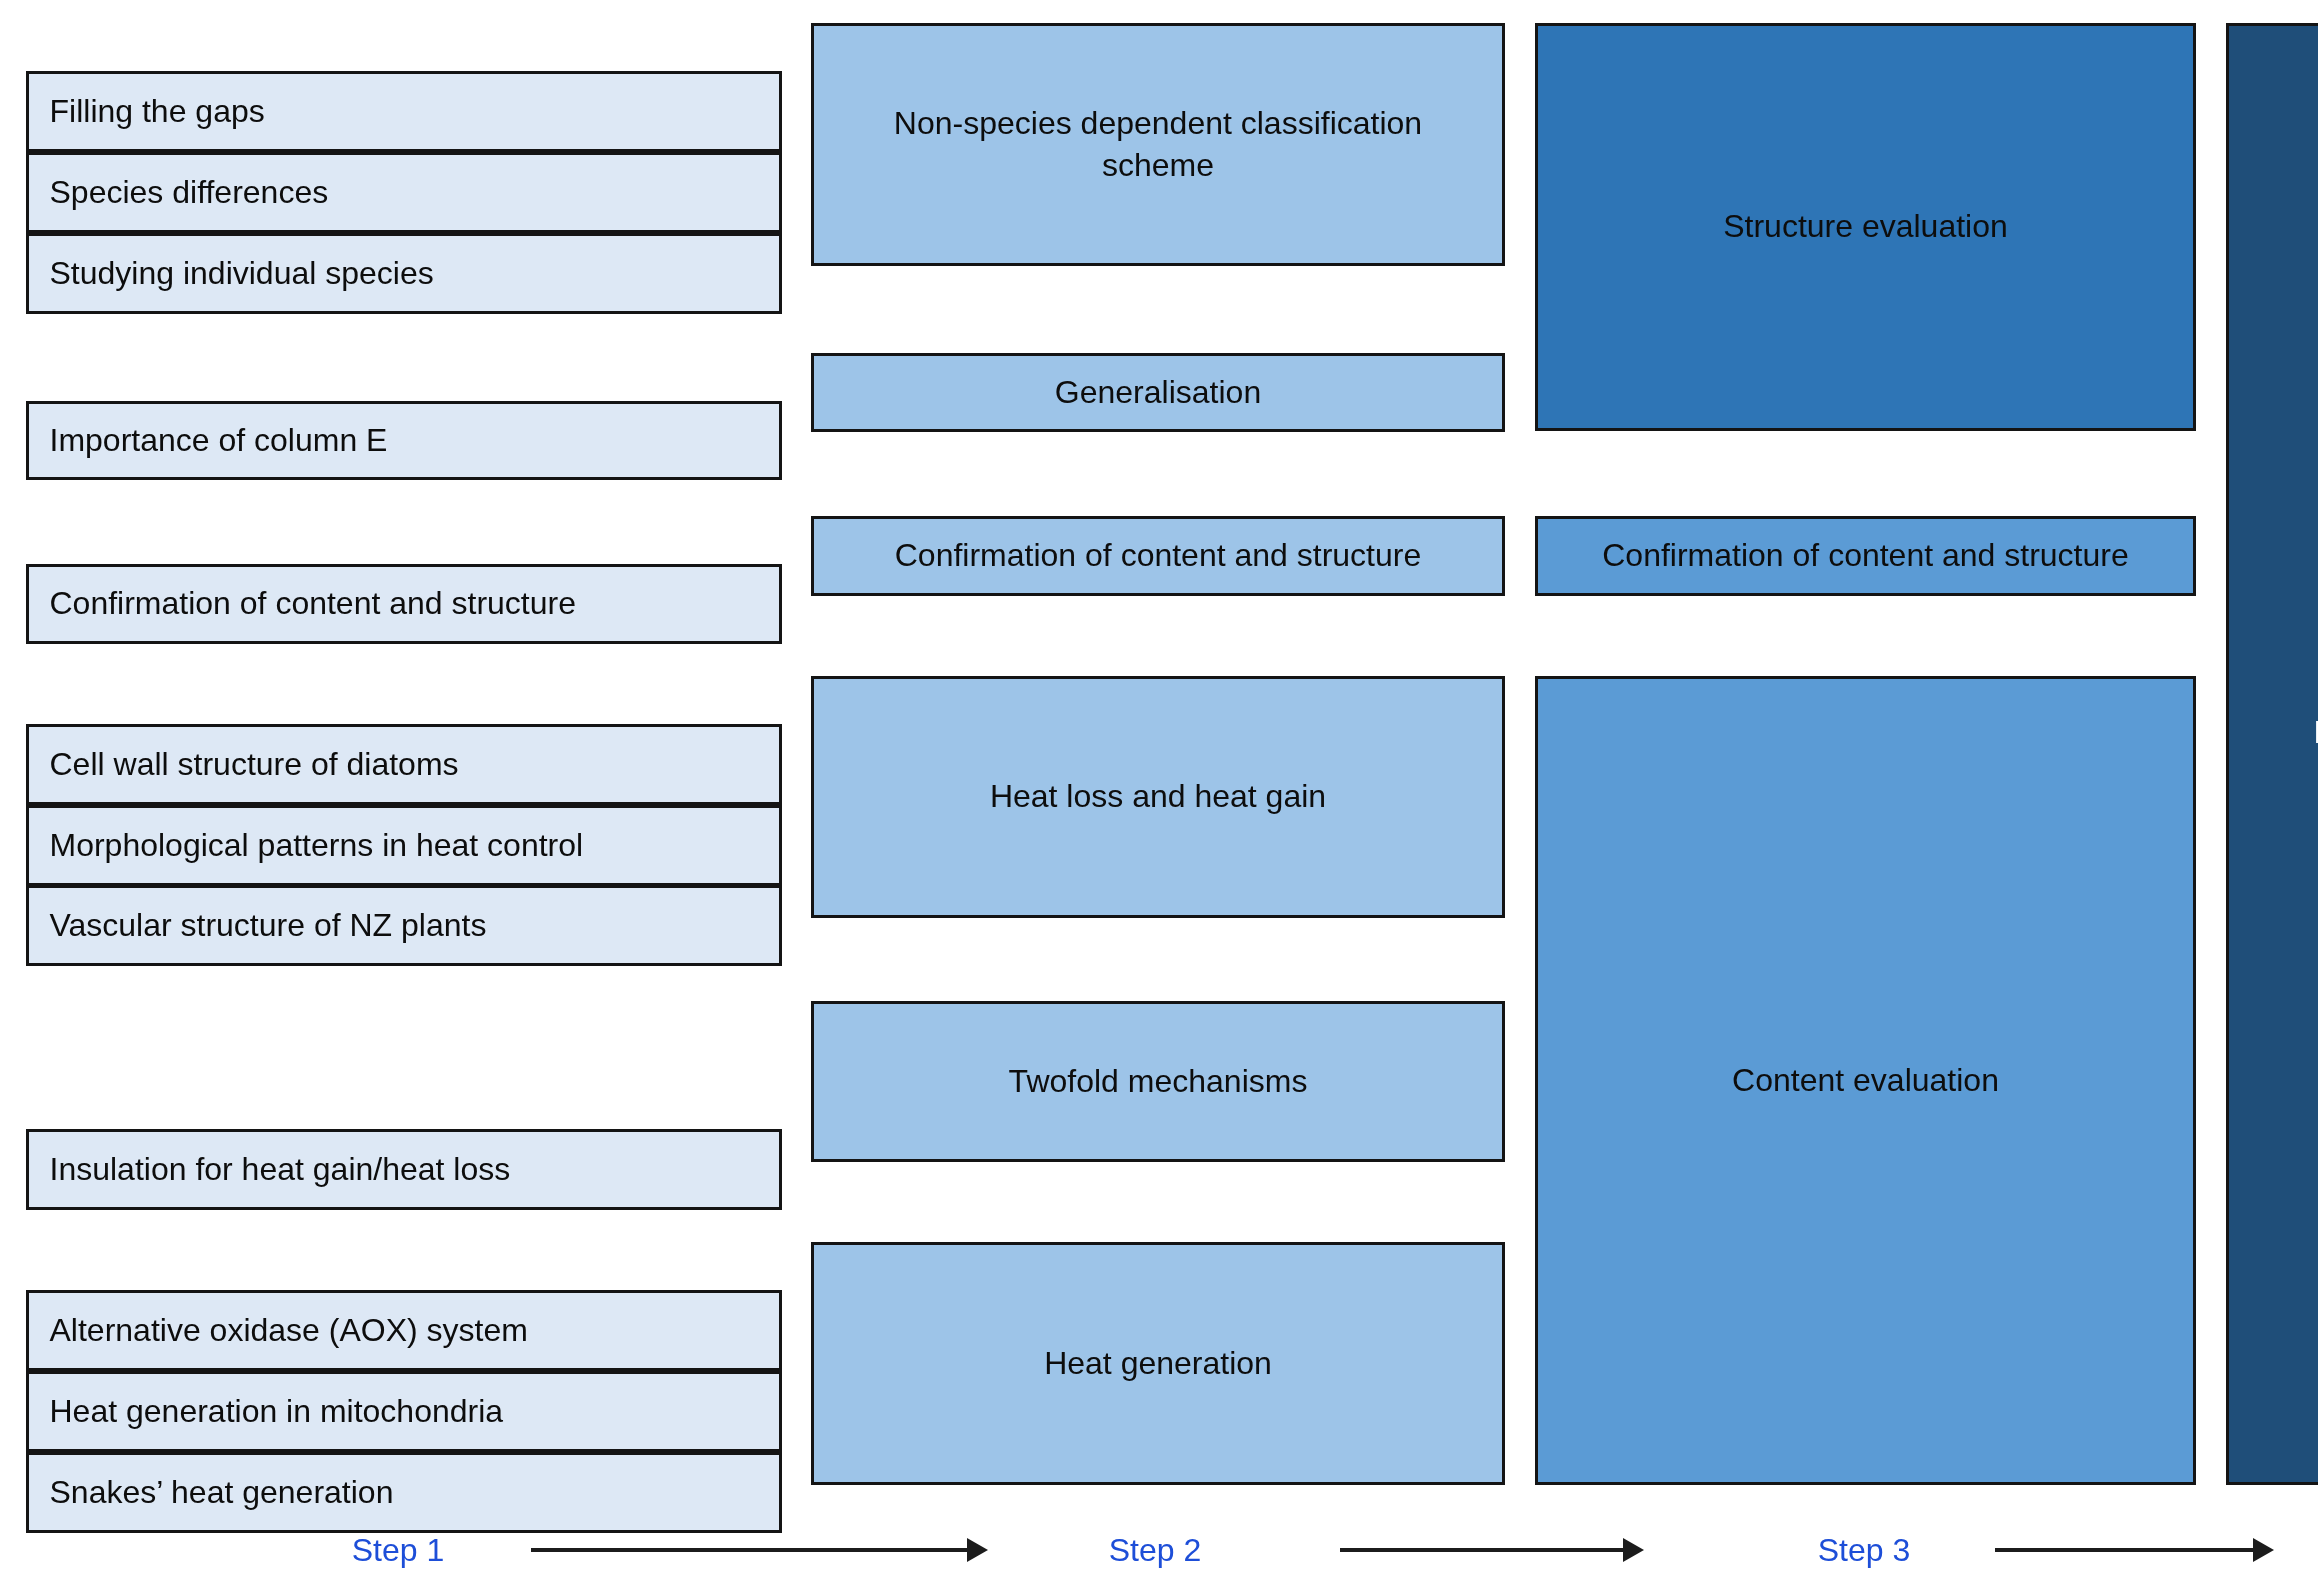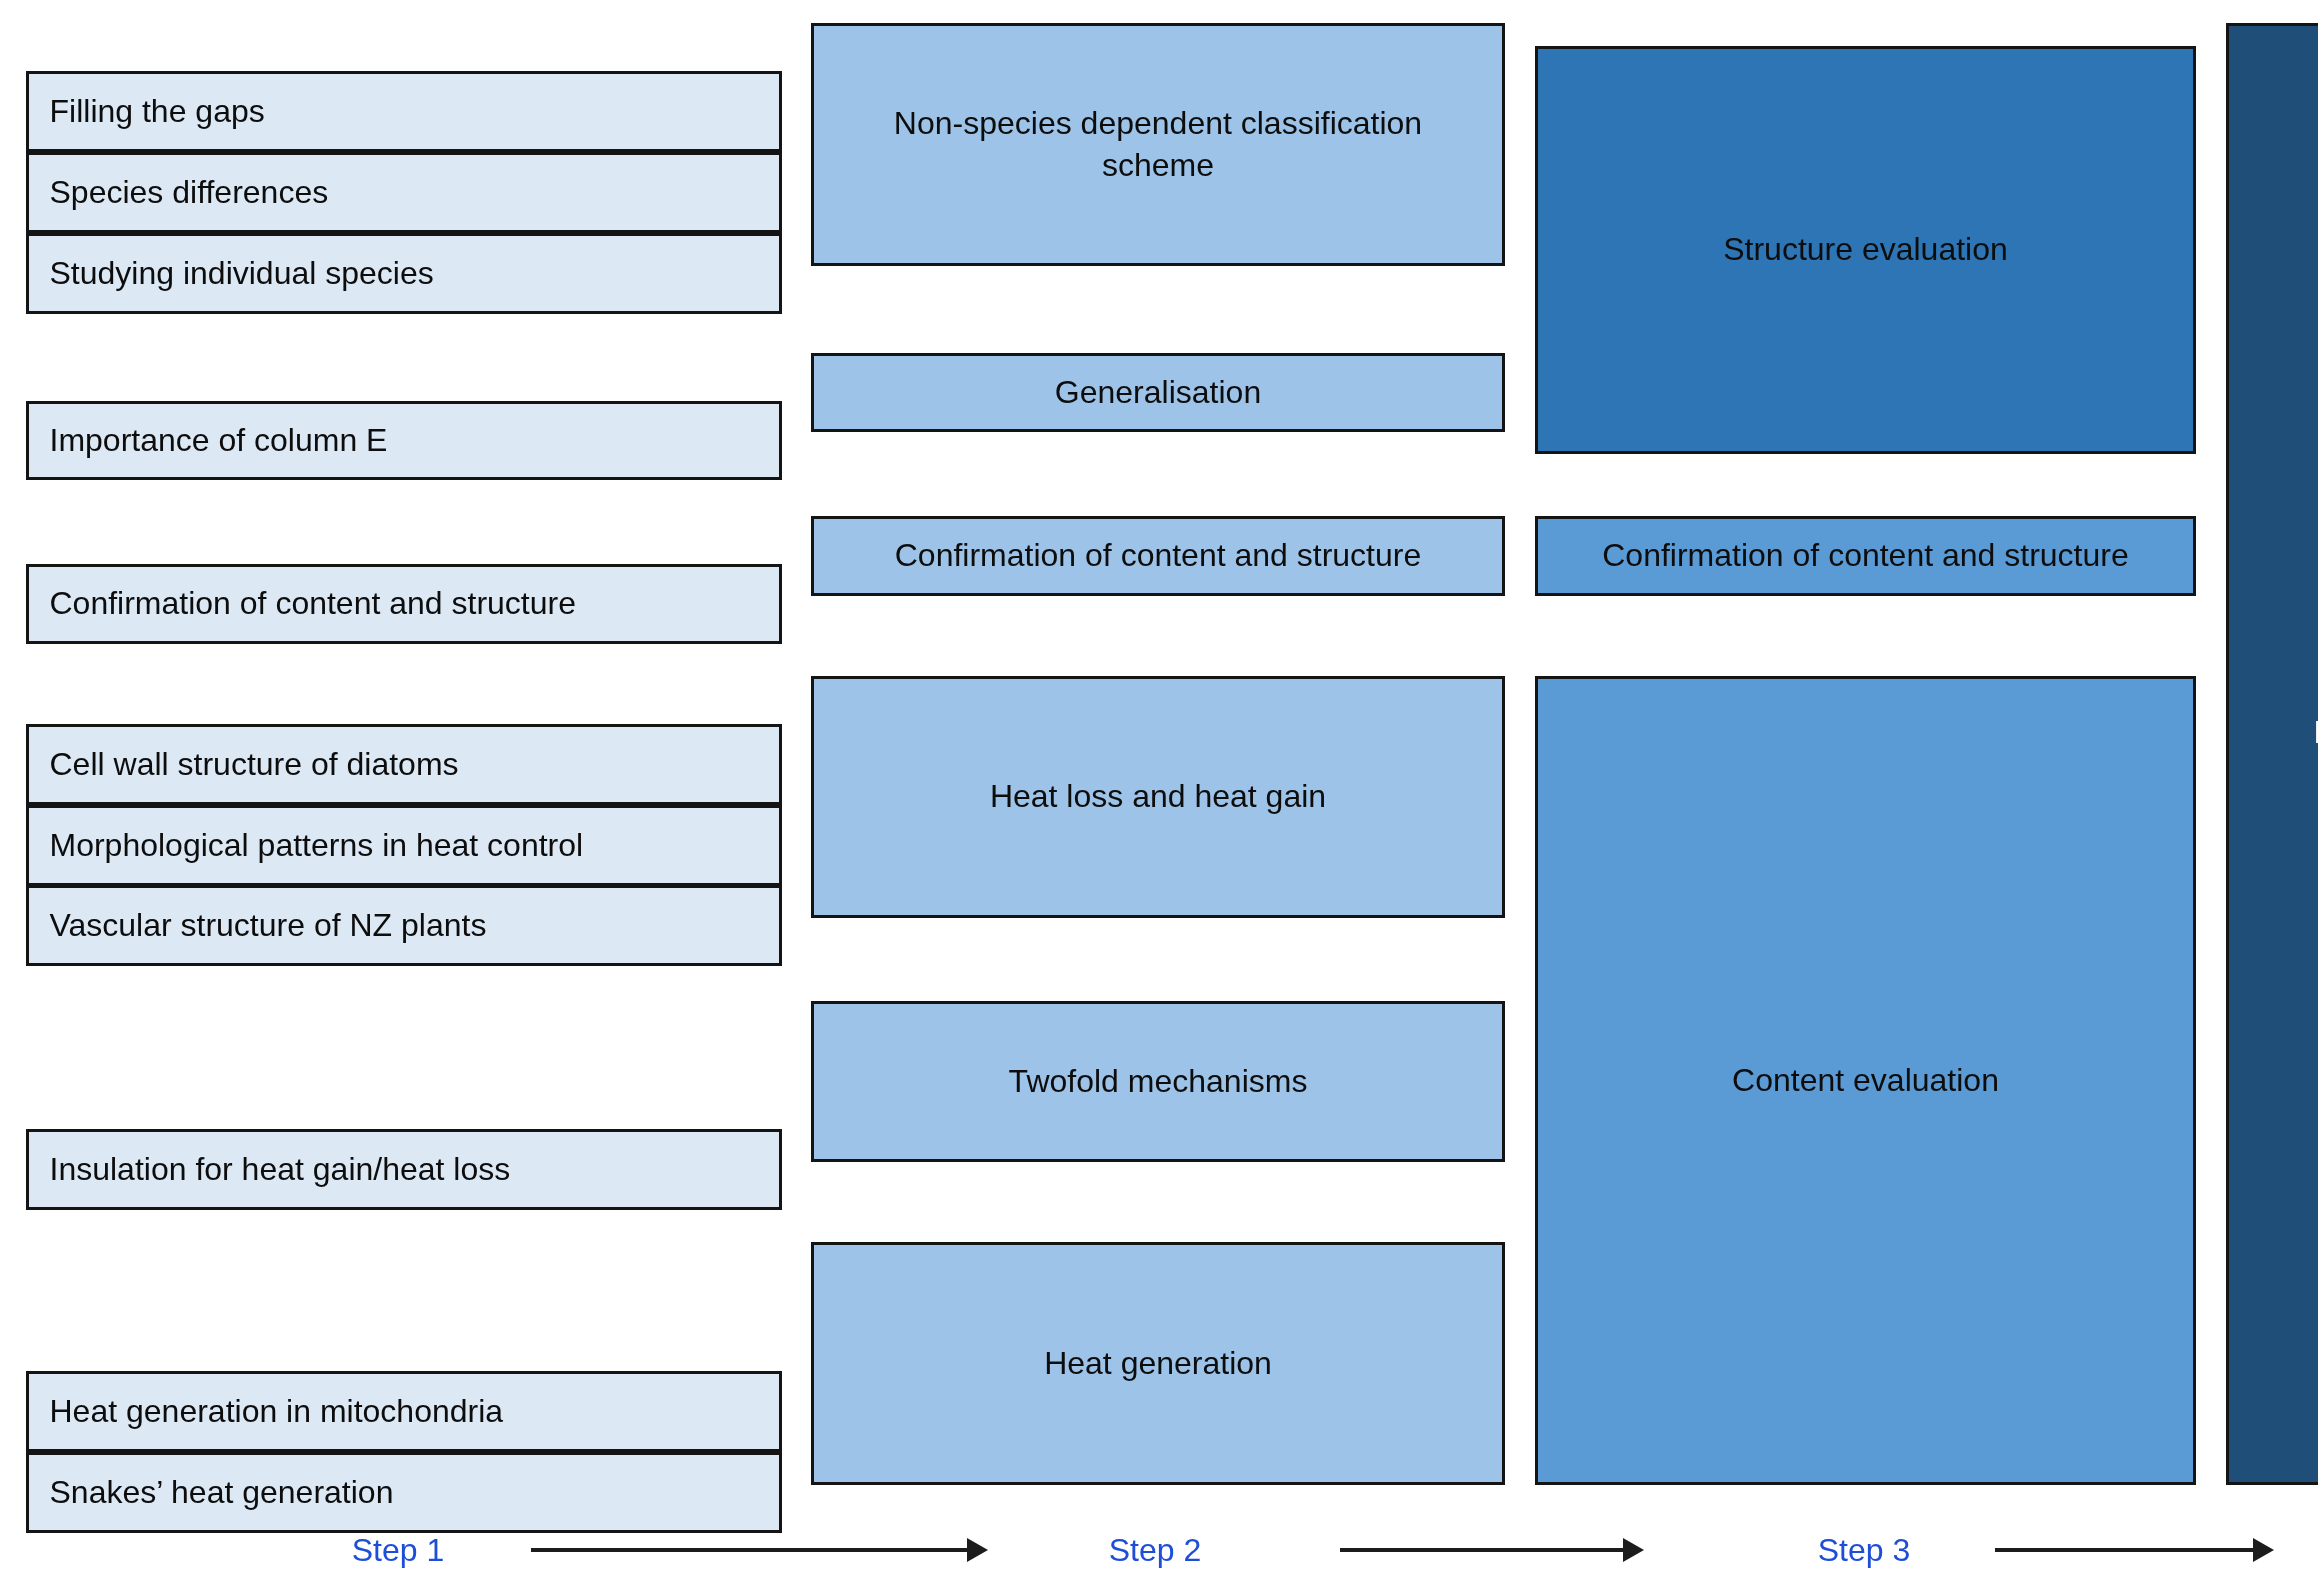--- a/index.html
+++ b/index.html
@@ -24,21 +24,21 @@
     display: flex; align-items: center; justify-content: center;
     font-size: 32px; line-height: 1.3; text-align: center;
     padding: 0 51px;
   }
   .box .lbl { display: block; }
   .la { justify-content: flex-start; text-align: left; padding: 0 14px 0 21px; }
 
   .fill-1  { background: #dde8f5; margin-top: 48px; }                    
   .fill-2  { background: #9dc4e8; }                    
   .fill-3  { background: #5b9bd5; }                    
-  .fill-3d { background: #2e75b6; margin-top: 23px; }                    
+  .fill-3d { background: #2e75b6; }                    
   .fill-4  { background: #1f4e79; color: #ffffff; }    
 
   .step-label {
     position: absolute; top: 1550px;
     transform: translate(-50%, -50%);
     font-size: 32px; color: #1d4ed8; white-space: nowrap;
   }
   .arrow {
     position: absolute; top: 1548px; height: 3.7px;
     background: #1c1c1c;
@@ -83,20 +83,23 @@
         <span class="lbl">Vascular structure of NZ plants</span>
       </div>
     <div class="box fill-1 la" style="top:757px;height:81px">
         <span class="lbl">Morphological patterns in heat control</span>
       </div>
 
     <div class="box fill-1 la" style="top:1081px;height:81px">
         <span class="lbl">Insulation for heat gain/heat loss</span>
       </div>
 
+    <div class="box fill-1 la" style="top:1242px;height:81px">
+        <span class="lbl">Alternative oxidase (AOX) system</span>
+      </div>
     <div class="box fill-1 la" style="top:1323px;height:81px">
         <span class="lbl">Heat generation in mitochondria</span>
       </div>
     <div class="box fill-1 la" style="top:1404px;height:81px">
         <span class="lbl">Snakes’ heat generation</span>
       </div>
   </div>
 
   <div class="col" id="col2">
     <div class="box fill-2" style="top:23px;height:243px">

